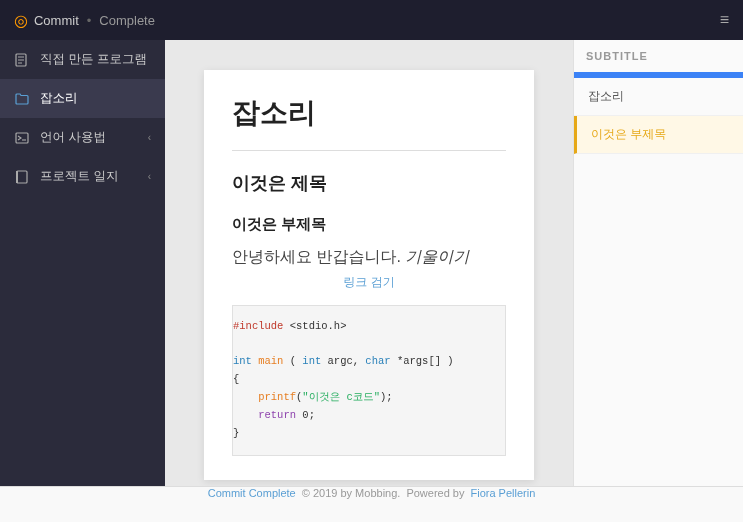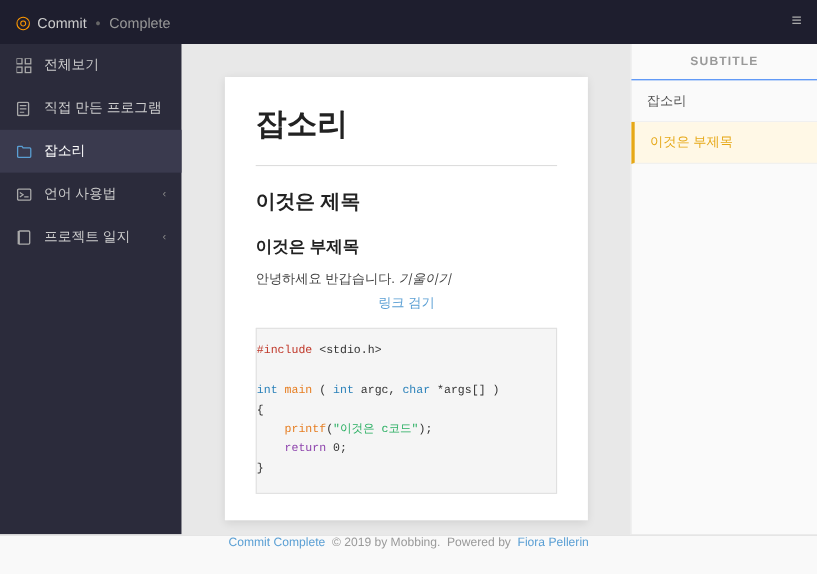--- a/index.html
+++ b/index.html
@@ -119,21 +119,21 @@
       margin-bottom: 14px;
     }
     .article-subtitle {
       font-size: 18px;
       font-weight: 700;
       color: #222;
       margin-bottom: 14px;
       margin-top: 20px;
     }
     .article-text {
-      font-size: 12px;
+      font-size: 16px;
       color: #444;
       line-height: 1.6;
       margin-bottom: 4px;
     }
     .article-text .italic {
       font-style: italic;
     }
     .article-link {
       font-size: 12px;
       color: #5a9fd4;
@@ -162,23 +162,22 @@
       width: 170px;
       background: #fafafa;
       border-left: 1px solid #e0e0e0;
       flex-shrink: 0;
     }
     .right-panel-header {
       padding: 10px 12px;
       font-size: 11px;
       font-weight: 600;
       color: #999;
-      text-align: center;
       letter-spacing: 1px;
-      border-bottom: 1px solid #3b82f6;
+      border-bottom: 6px solid #3b82f6;
     }
     .right-panel-item {
       padding: 10px 14px;
       font-size: 12px;
       color: #555;
       border-bottom: 1px solid #f0f0f0;
       cursor: pointer;
     }
     .right-panel-item.active {
       background: #fff8e6;
@@ -213,31 +212,20 @@
     <span>Commit</span>
     <span class="topbar-separator">•</span>
     <span class="topbar-complete">Complete</span>
   </div>
   <span class="topbar-menu-icon">≡</span>
 </div>
 
 <div class="main-layout">
 
   <div class="sidebar">
-    <div class="sidebar-item">
-      <span class="icon">
-        <svg width="14" height="14" viewBox="0 0 14 14">
-            <rect x="0" y="0" width="5" height="5" fill="none" stroke="#aaa" stroke-width="1.2"></rect>
-            <rect x="8" y="0" width="5" height="5" fill="none" stroke="#aaa" stroke-width="1.2"></rect>
-            <rect x="0" y="8" width="5" height="5" fill="none" stroke="#aaa" stroke-width="1.2"></rect>
-            <rect x="8" y="8" width="5" height="5" fill="none" stroke="#aaa" stroke-width="1.2"></rect>
-          </svg>
-      </span>
-      <span>전체보기</span>
-    </div>
     <div class="sidebar-item">
       <span class="icon">
         <svg width="14" height="14" viewBox="0 0 14 14">
             <rect x="1" y="1" width="10" height="12" fill="none" stroke="#aaa" stroke-width="1.2" rx="1"></rect>
             <line x1="3" y1="4" x2="9" y2="4" stroke="#aaa" stroke-width="1"></line>
             <line x1="3" y1="7" x2="9" y2="7" stroke="#aaa" stroke-width="1"></line>
             <line x1="3" y1="10" x2="7" y2="10" stroke="#aaa" stroke-width="1"></line>
           </svg>
       </span>
       <span>직접 만든 프로그램</span>

